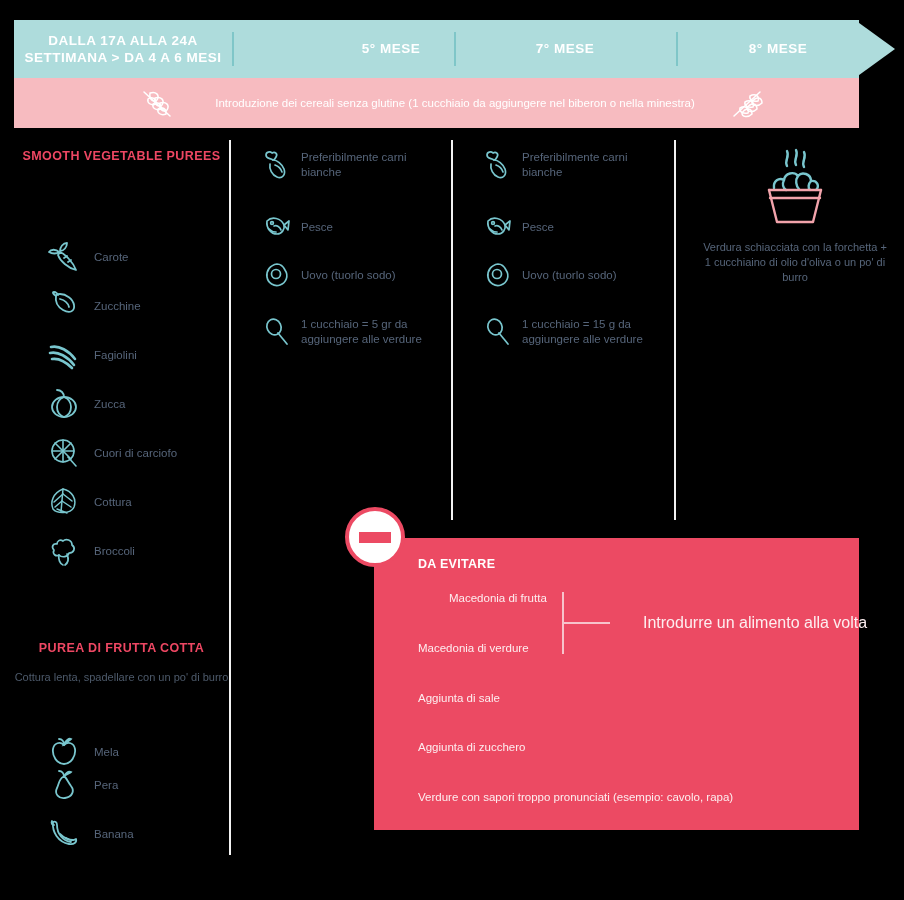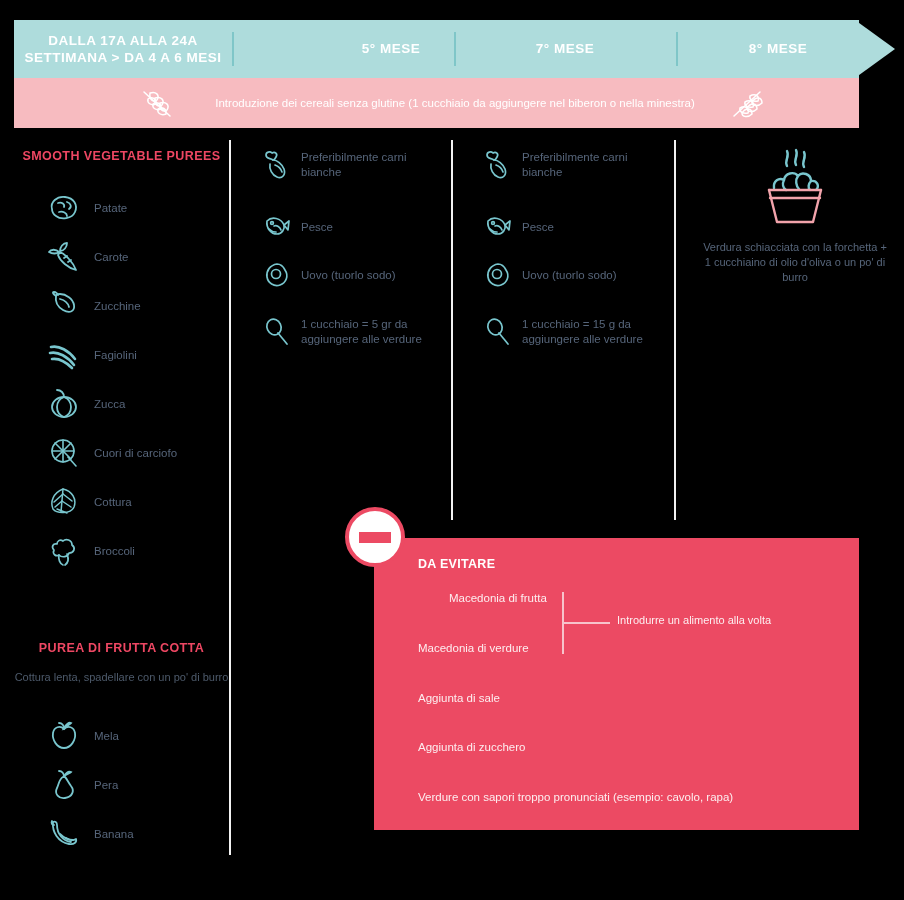--- a/index.html
+++ b/index.html
@@ -54,21 +54,21 @@
   
   .avoid-panel{position:absolute;left:374px;top:538px;width:485px;height:292px;background:#ec4a63;}
   .avoid-title{position:absolute;left:418px;top:557px;color:#ffffff;font-weight:bold;font-size:12.5px;letter-spacing:.3px;}
   .avoid-item{position:absolute;left:418px;color:#fdeef0;font-size:11.5px;}
   .stop-badge{position:absolute;left:345px;top:507px;width:60px;height:60px;border-radius:50%;
       background:#ffffff;border:4px solid #ec4a63;box-sizing:border-box;
       display:flex;align-items:center;justify-content:center;}
   .stop-bar{width:32px;height:11px;background:#ec4a63;}
   .brace{position:absolute;left:562px;top:592px;width:2px;height:62px;background:#f7c3cb;}
   .brace-arm{position:absolute;left:562px;top:622px;width:48px;height:2px;background:#f7c3cb;}
-  .brace-label{position:absolute;left:617px;top:614px;color:#fdeef0;font-size:11px;}
+  .brace-label{position:absolute;left:643px;top:614px;color:#fdeef0;font-size:16px;}
 
   svg{display:block;overflow:visible;}
 </style>
 </head>
 <body>
 
 <div class="stage">
 
   <div class="header-band"></div>
   <div class="header-arrow"></div>
@@ -123,35 +123,20 @@
       </g>
     </svg>
   </div>
 
   <div class="vsep" style="left:229px;top:140px;height:715px;"></div>
   <div class="vsep" style="left:451px;top:140px;height:380px;"></div>
   <div class="vsep" style="left:674px;top:140px;height:380px;"></div>
 
   <div class="col-title" style="position:absolute;left:14px;top:148px;width:215px;">SMOOTH VEGETABLE PUREES</div>
 
-  <div class="lrow" style="top:188px;">
-    <div class="row" style="height:40px;">
-      <span class="ic">
-        <svg width="34" height="30" viewBox="0 0 34 30">
-          <g fill="none" stroke="#79c6ce" stroke-width="1.8" stroke-linecap="round">
-            <path d="M5 16 C3 9, 10 3, 18 4 C27 5, 31 12, 28 19 C25 26, 14 27, 9 23 C6 21, 5 19, 5 16Z"></path>
-            <path d="M11 10 C15 9, 18 11, 17 14"></path>
-            <path d="M20 9 C24 10, 25 14, 22 16"></path>
-            <path d="M12 19 C16 18, 20 20, 20 23"></path>
-          </g>
-        </svg>
-      </span>
-      <span class="lbl">Patate</span>
-    </div>
-  </div>
 
   <div class="lrow" style="top:237px;">
     <div class="row" style="height:40px;">
       <span class="ic">
         <svg width="34" height="32" viewBox="0 0 34 32">
           <g fill="none" stroke="#79c6ce" stroke-width="1.8" stroke-linecap="round" stroke-linejoin="round">
             <path d="M13 11 C18 13, 26 21, 29 29 C21 27, 13 20, 11 14Z"></path>
             <path d="M12 11 C9 8, 4 8, 2 11 C5 13, 10 13, 12 11Z"></path>
             <path d="M13 10 C13 6, 16 2, 20 2 C20 6, 17 10, 13 10Z"></path>
             <path d="M17 17 L20 15"></path>
@@ -259,21 +244,21 @@
       </span>
       <span class="lbl">Broccoli</span>
     </div>
   </div>
 
 
   <div class="col-title" style="position:absolute;left:14px;top:640px;width:215px;">PUREA DI FRUTTA COTTA</div>
 
   <div class="col-sub" style="position:absolute;left:14px;top:670px;width:215px;">Cottura lenta, spadellare con un po' di burro</div>
 
-  <div class="lrow" style="top:716px;">
+  <div class="lrow" style="top:732px;">
     <div class="row" style="height:40px;">
       <span class="ic">
         <svg width="34" height="32" viewBox="0 0 34 32">
           <g fill="none" stroke="#79c6ce" stroke-width="1.8" stroke-linecap="round">
             <path d="M17 9 C13 5, 7 7, 6 13 C5 20, 10 28, 17 28 C24 28, 29 20, 28 13 C27 7, 21 5, 17 9Z"></path>
             <path d="M17 9 C17 5, 15 3, 12 3"></path>
             <path d="M17 8 C20 6, 23 4, 24 3 C22 2, 19 4, 17 8Z"></path>
           </g>
         </svg>
       </span>

